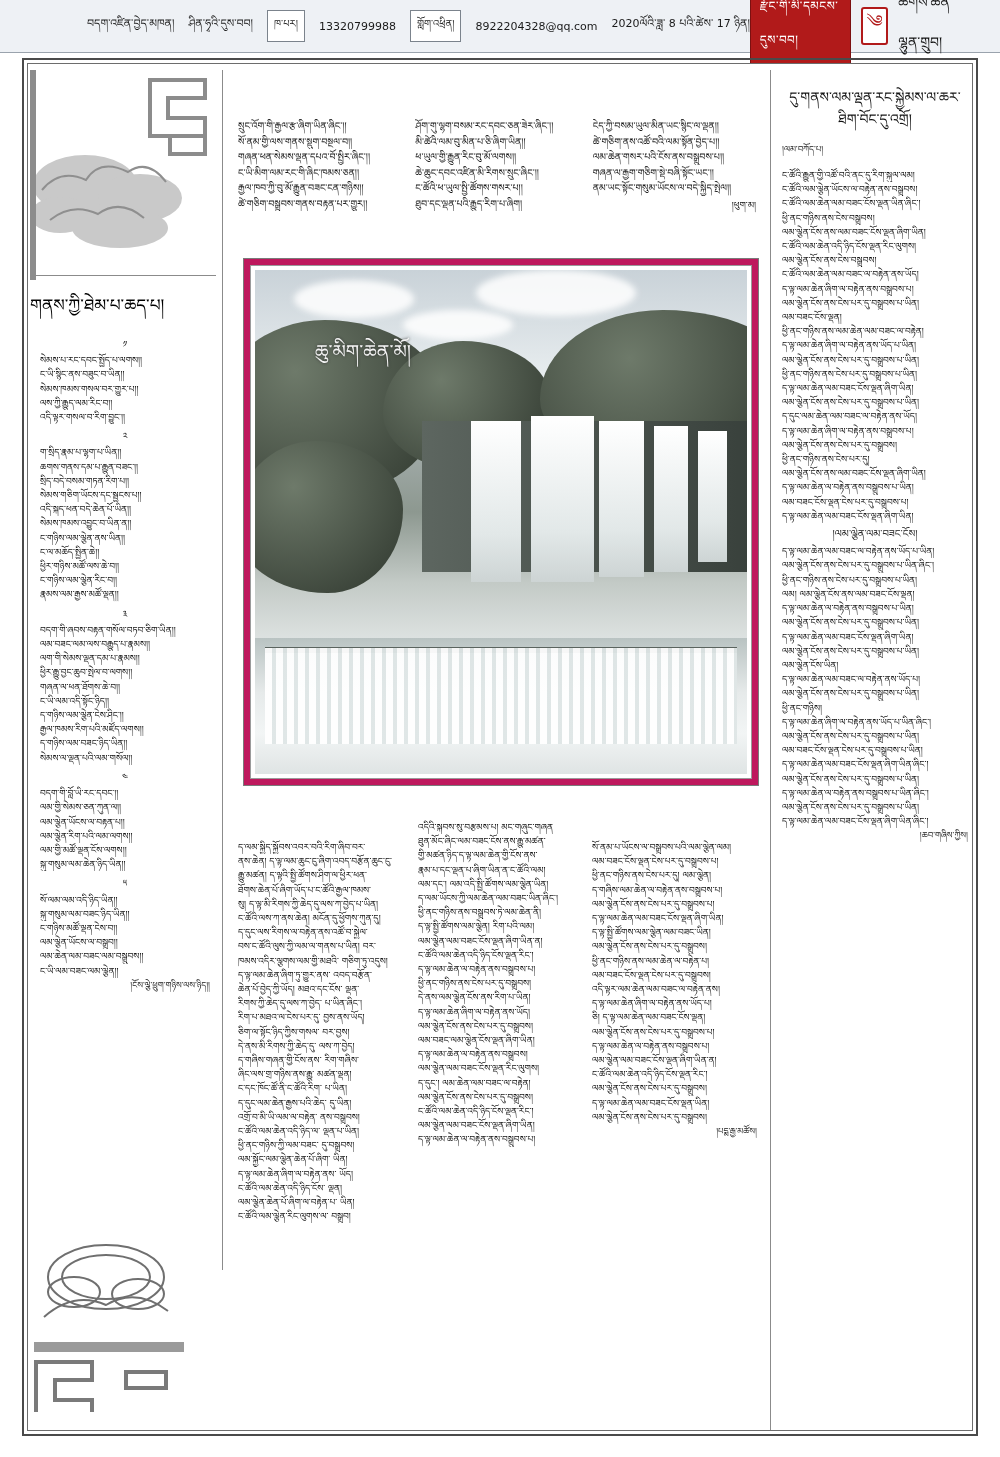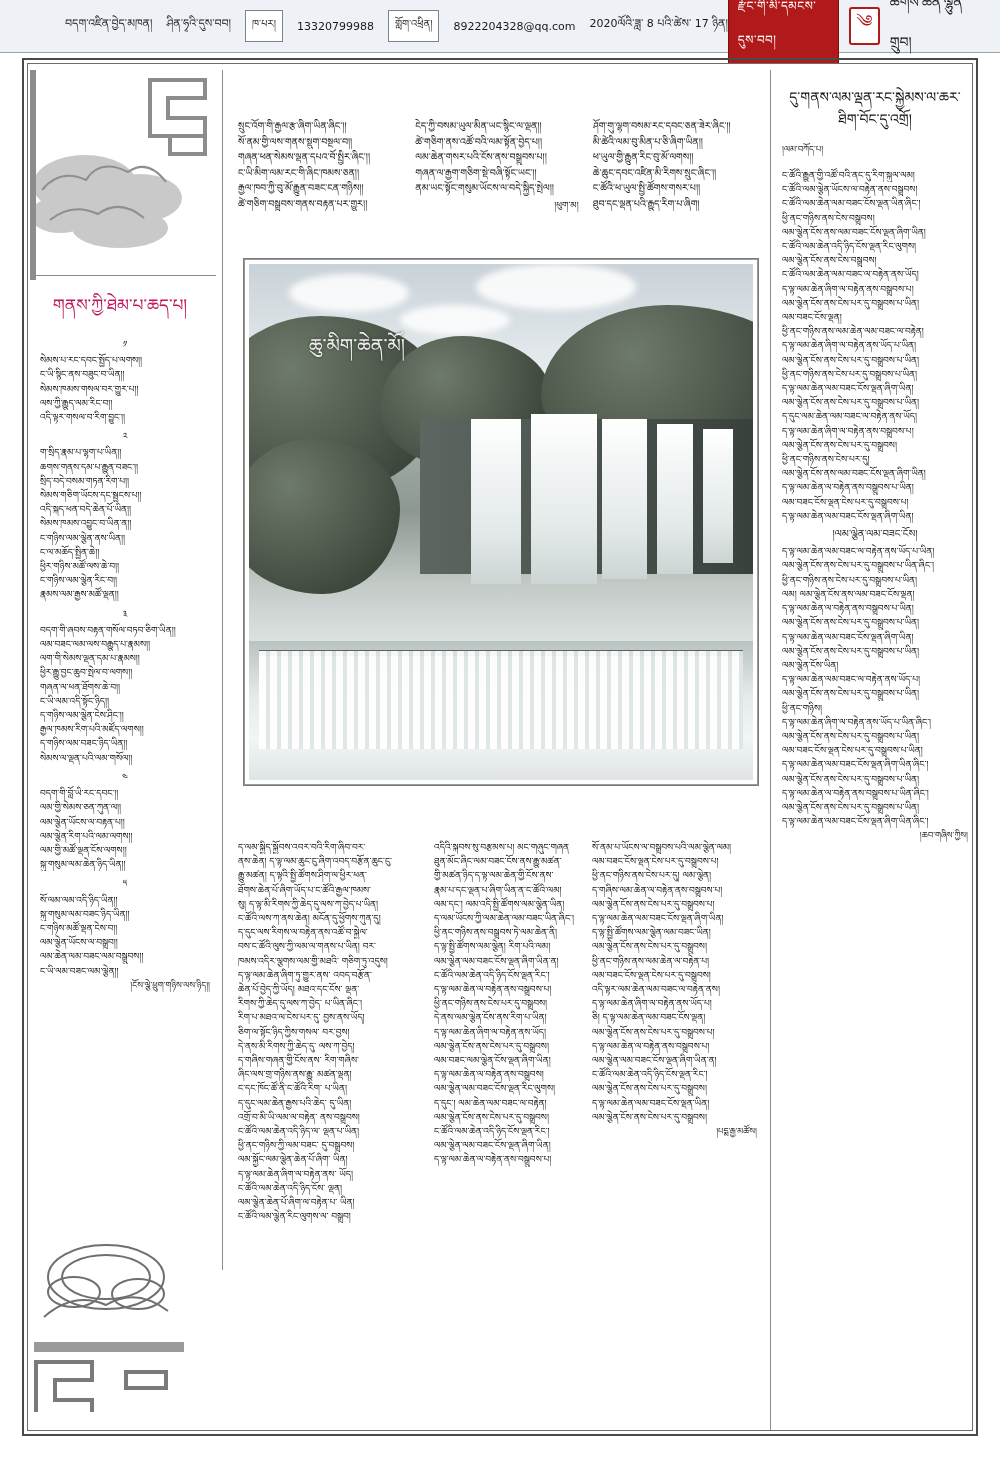--- a/index.html
+++ b/index.html
@@ -13,21 +13,21 @@
   .page{position:relative;width:1000px;height:1457px;box-sizing:border-box;}
 
   
   .masthead{
     position:absolute;left:0;top:0;width:1000px;height:52px;
     background:#eef1f5;
     border-bottom:1px solid #9aa3ad;
     display:flex;align-items:center;
     font-size:11px;
   }
-  .mh-left{display:flex;align-items:center;gap:14px;padding-left:65px;flex:1;white-space:nowrap;}
+  .mh-left{display:flex;align-items:center;gap:14px;padding-left:87px;flex:1;white-space:nowrap;}
   .mh-left span{color:#1a1a1a;}
   .mh-box{
     border:1px solid #7b838c;background:#fff;padding:1px 6px;font-size:10px;
   }
   .mh-right{display:flex;align-items:center;gap:10px;padding-right:34px;}
   .mh-red{
     background:#b11a1a;color:#fff;font-size:12px;padding:3px 9px;letter-spacing:.5px;
     border:1px solid #7c1010;
   }
   .mh-emblem{
@@ -65,21 +65,21 @@
     position:absolute;left:238px;top:118px;width:518px;height:128px;
     display:flex;gap:14px;
   }
   .verse-col{flex:1;font-size:9.5px;line-height:15.5px;color:#151515;}
   .verse-col div{white-space:nowrap;overflow:hidden;}
   .verse-sig{text-align:right;font-size:9px;margin-top:2px;}
 
   
   .photo-wrap{
     position:absolute;left:243px;top:258px;width:516px;height:528px;
-    border:1px solid #7a7a7a;background:#a3a3a3;box-sizing:border-box;
+    border:1px solid #7a7a7a;background:#be185d;padding:6px;box-sizing:border-box;
   }
   .photo-wrap2{width:100%;height:100%;border:1px solid #9a9a9a;padding:4px;box-sizing:border-box;background:#fff;}
   .photo{
     position:relative;width:100%;height:100%;overflow:hidden;
     background:linear-gradient(#dfe4e6 0%, #cfd6d8 16%, #aab3b3 30%, #8d9890 48%, #c3cac6 62%, #e8ecec 78%, #d3d9d9 100%);
   }
   
   .ph-sky{position:absolute;left:0;top:0;width:100%;height:22%;
     background:linear-gradient(#c9d2d8,#e9eef0);}
   .ph-cloud{position:absolute;background:#fff;border-radius:50%;opacity:.85;filter:blur(3px);}
@@ -109,22 +109,22 @@
   }
 
   
   .col{position:absolute;font-size:9px;line-height:14.2px;color:#141414;}
   .col div{white-space:nowrap;overflow:hidden;}
   .col .sig{text-align:right;font-size:8.5px;}
   .col .subhead{font-size:10px;text-align:center;margin:4px 0 3px;}
 
   
   .side-title{
-    position:absolute;left:30px;top:286px;width:180px;text-align:center;
-    font-size:17px;color:#be185d;
+    position:absolute;left:30px;top:286px;width:180px;text-align:left;
+    font-size:17px;color:#000000;
   }
   .side-body{position:absolute;left:40px;top:332px;width:170px;}
   .side-body .num{text-align:center;font-size:9px;margin:5px 0 2px;}
 
   
   .vrule{position:absolute;background:#8b8b8b;width:1px;}
   .hrule{position:absolute;background:#8b8b8b;height:1px;}
 
   
   .rt-title{
@@ -203,34 +203,34 @@
   <div class="verse-area">
     <div class="verse-col">
       <div>སྲུང་འོག་གི་རྒྱལ་རྩ་ཞིག་ཡིན་ཞིང་།།</div>
       <div>སོ་ནམ་གྱི་ལས་གནས་སྡུག་བསྔལ་བ།།</div>
       <div>གཞན་ཕན་སེམས་ལྡན་དཔའ་བོ་སྤྱིར་ཞིང་།།</div>
       <div>ང་ཡི་མིག་ལམ་རང་གི་ཞིང་ཁམས་ཅན།།</div>
       <div>རྒྱལ་ཁབ་ཀྱི་བུ་མོ་རྒྱུན་བཟང་ངན་གཉིས།།</div>
       <div>ཚེ་གཅིག་བསྒྲུབས་གནས་བརྟན་པར་གྱུར།།</div>
     </div>
     <div class="verse-col">
+      <div>ཤོག་གུ་ལྷག་བསམ་རང་དབང་ཅན་ཟེར་ཞིང་།།</div>
+      <div>མི་ཚེའི་ལམ་བུ་མིན་པ་ཅི་ཞིག་ཡིན།།</div>
+      <div>ཕ་ཡུལ་གྱི་རྒྱུན་རིང་བུ་མོ་ལགས།།</div>
+      <div>ཆེ་ཆུང་དབང་འཛིན་མི་རིགས་སྲུང་ཞིང་།།</div>
+      <div>ང་ཚོའི་ཕ་ཡུལ་སྤྱི་ཚོགས་གསར་པ།།</div>
+      <div>ཐུབ་དང་ལྡན་པའི་རྒྱུད་རིག་པ་ཞིག།</div>
+    </div>
+    <div class="verse-col">
       <div>ངེད་ཀྱི་བསམ་ཡུལ་མིན་ཡང་སྙིང་ལ་ལྡན།།</div>
       <div>ཚེ་གཅིག་ནས་འཚོ་བའི་ལམ་སྟོན་བྱེད་པ།།</div>
       <div>ལམ་ཆེན་གསར་པའི་ངོས་ནས་བསྒྲུབས་པ།།</div>
       <div>གཞན་ལ་རྒྱག་གཅིག་སྡེ་བཞི་སྟོང་ཡང་།།</div>
       <div>ནམ་ཡང་སྟོང་གསུམ་ཡོངས་ལ་བདེ་སྐྱིད་སྤེལ།།</div>
       <div class="verse-sig">།ཕུག་མ།</div>
-    </div>
-    <div class="verse-col">
-      <div>ཤོག་གུ་ལྷག་བསམ་རང་དབང་ཅན་ཟེར་ཞིང་།།</div>
-      <div>མི་ཚེའི་ལམ་བུ་མིན་པ་ཅི་ཞིག་ཡིན།།</div>
-      <div>ཕ་ཡུལ་གྱི་རྒྱུན་རིང་བུ་མོ་ལགས།།</div>
-      <div>ཆེ་ཆུང་དབང་འཛིན་མི་རིགས་སྲུང་ཞིང་།།</div>
-      <div>ང་ཚོའི་ཕ་ཡུལ་སྤྱི་ཚོགས་གསར་པ།།</div>
-      <div>ཐུབ་དང་ལྡན་པའི་རྒྱུད་རིག་པ་ཞིག།</div>
     </div>
   </div>
 
   <div class="photo-wrap">
     <div class="photo-wrap2">
       <div class="photo">
         <div class="ph-sky"></div>
         <div class="ph-cloud" style="left:8%;top:2%;width:120px;height:38px;"></div>
         <div class="ph-cloud" style="left:45%;top:0%;width:160px;height:46px;"></div>
         <div class="ph-cloud" style="left:30%;top:8%;width:110px;height:30px;"></div>
@@ -339,21 +339,21 @@
     <div>འགྲོ་བ་མི་ཡི་ལམ་ལ་བརྟེན་  ནས་བསྒྲུབས།</div>
     <div>ང་ཚོའི་ལམ་ཆེན་འདི་ཉིད་ལ་  ལྡན་པ་ཡིན།</div>
     <div>ཕྱི་ནང་གཉིས་ཀྱི་ལམ་བཟང་  དུ་བསྒྲུབས།</div>
     <div>ལམ་སྐྱོང་ལམ་ལྕེན་ཆེན་པོ་ཞིག་  ཡིན།</div>
     <div>ད་ལྟ་ལམ་ཆེན་ཞིག་ལ་བརྟེན་ནས་  ཡོད།</div>
     <div>ང་ཚོའི་ལམ་ཆེན་འདི་ཉིད་ངོས་  ལྡན།</div>
     <div>ལམ་ལྕེན་ཆེན་པོ་ཞིག་ལ་བརྟེན་པ་  ཡིན།</div>
     <div>ང་ཚོའི་ལམ་ལྕེན་རིང་ལུགས་ལ་  བསྒྲུབ།</div>
   </div>
 
-  <div class="col" style="left:418px;top:840px;width:170px;margin-left:16px;">
+  <div class="col" style="left:418px;top:820px;width:170px;">
     <div>འདིའི་སྐབས་སུ་བརྩམས་པ། མང་གཞུང་གཞན</div>
     <div>ཐུན་མོང་ཞིང་ལམ་བཟང་ངོས་ནས་རྒྱུ་མཚན་</div>
     <div>གྱི་མཚན་ཉིད་ད་ལྟ་ལམ་ཆེན་གྱི་ངོས་ནས་</div>
     <div>རྣམ་པ་དང་ལྡན་པ་ཞིག་ཡིན་ན་ང་ཚོའི་ལམ།</div>
     <div>ལམ་དང་། ལམ་འདི་སྤྱི་ཚོགས་ལམ་ལྕེན་ཡིན།</div>
     <div>ད་ལམ་ཡོངས་ཀྱི་ལམ་ཆེན་ལམ་བཟང་ཡིན་ཞིང་།</div>
     <div>ཕྱི་ནང་གཉིས་ནས་བསྒྲུབས་ཏེ་ལམ་ཆེན་ནི།</div>
     <div>ད་ལྟ་སྤྱི་ཚོགས་ལམ་ལྕེན།  རིག་པའི་ལམ།</div>
     <div>ལམ་ལྕེན་ལམ་བཟང་ངོས་ལྡན་ཞིག་ཡིན་ན།</div>
     <div>ང་ཚོའི་ལམ་ཆེན་འདི་ཉིད་ངོས་ལྡན་རིང་།</div>

